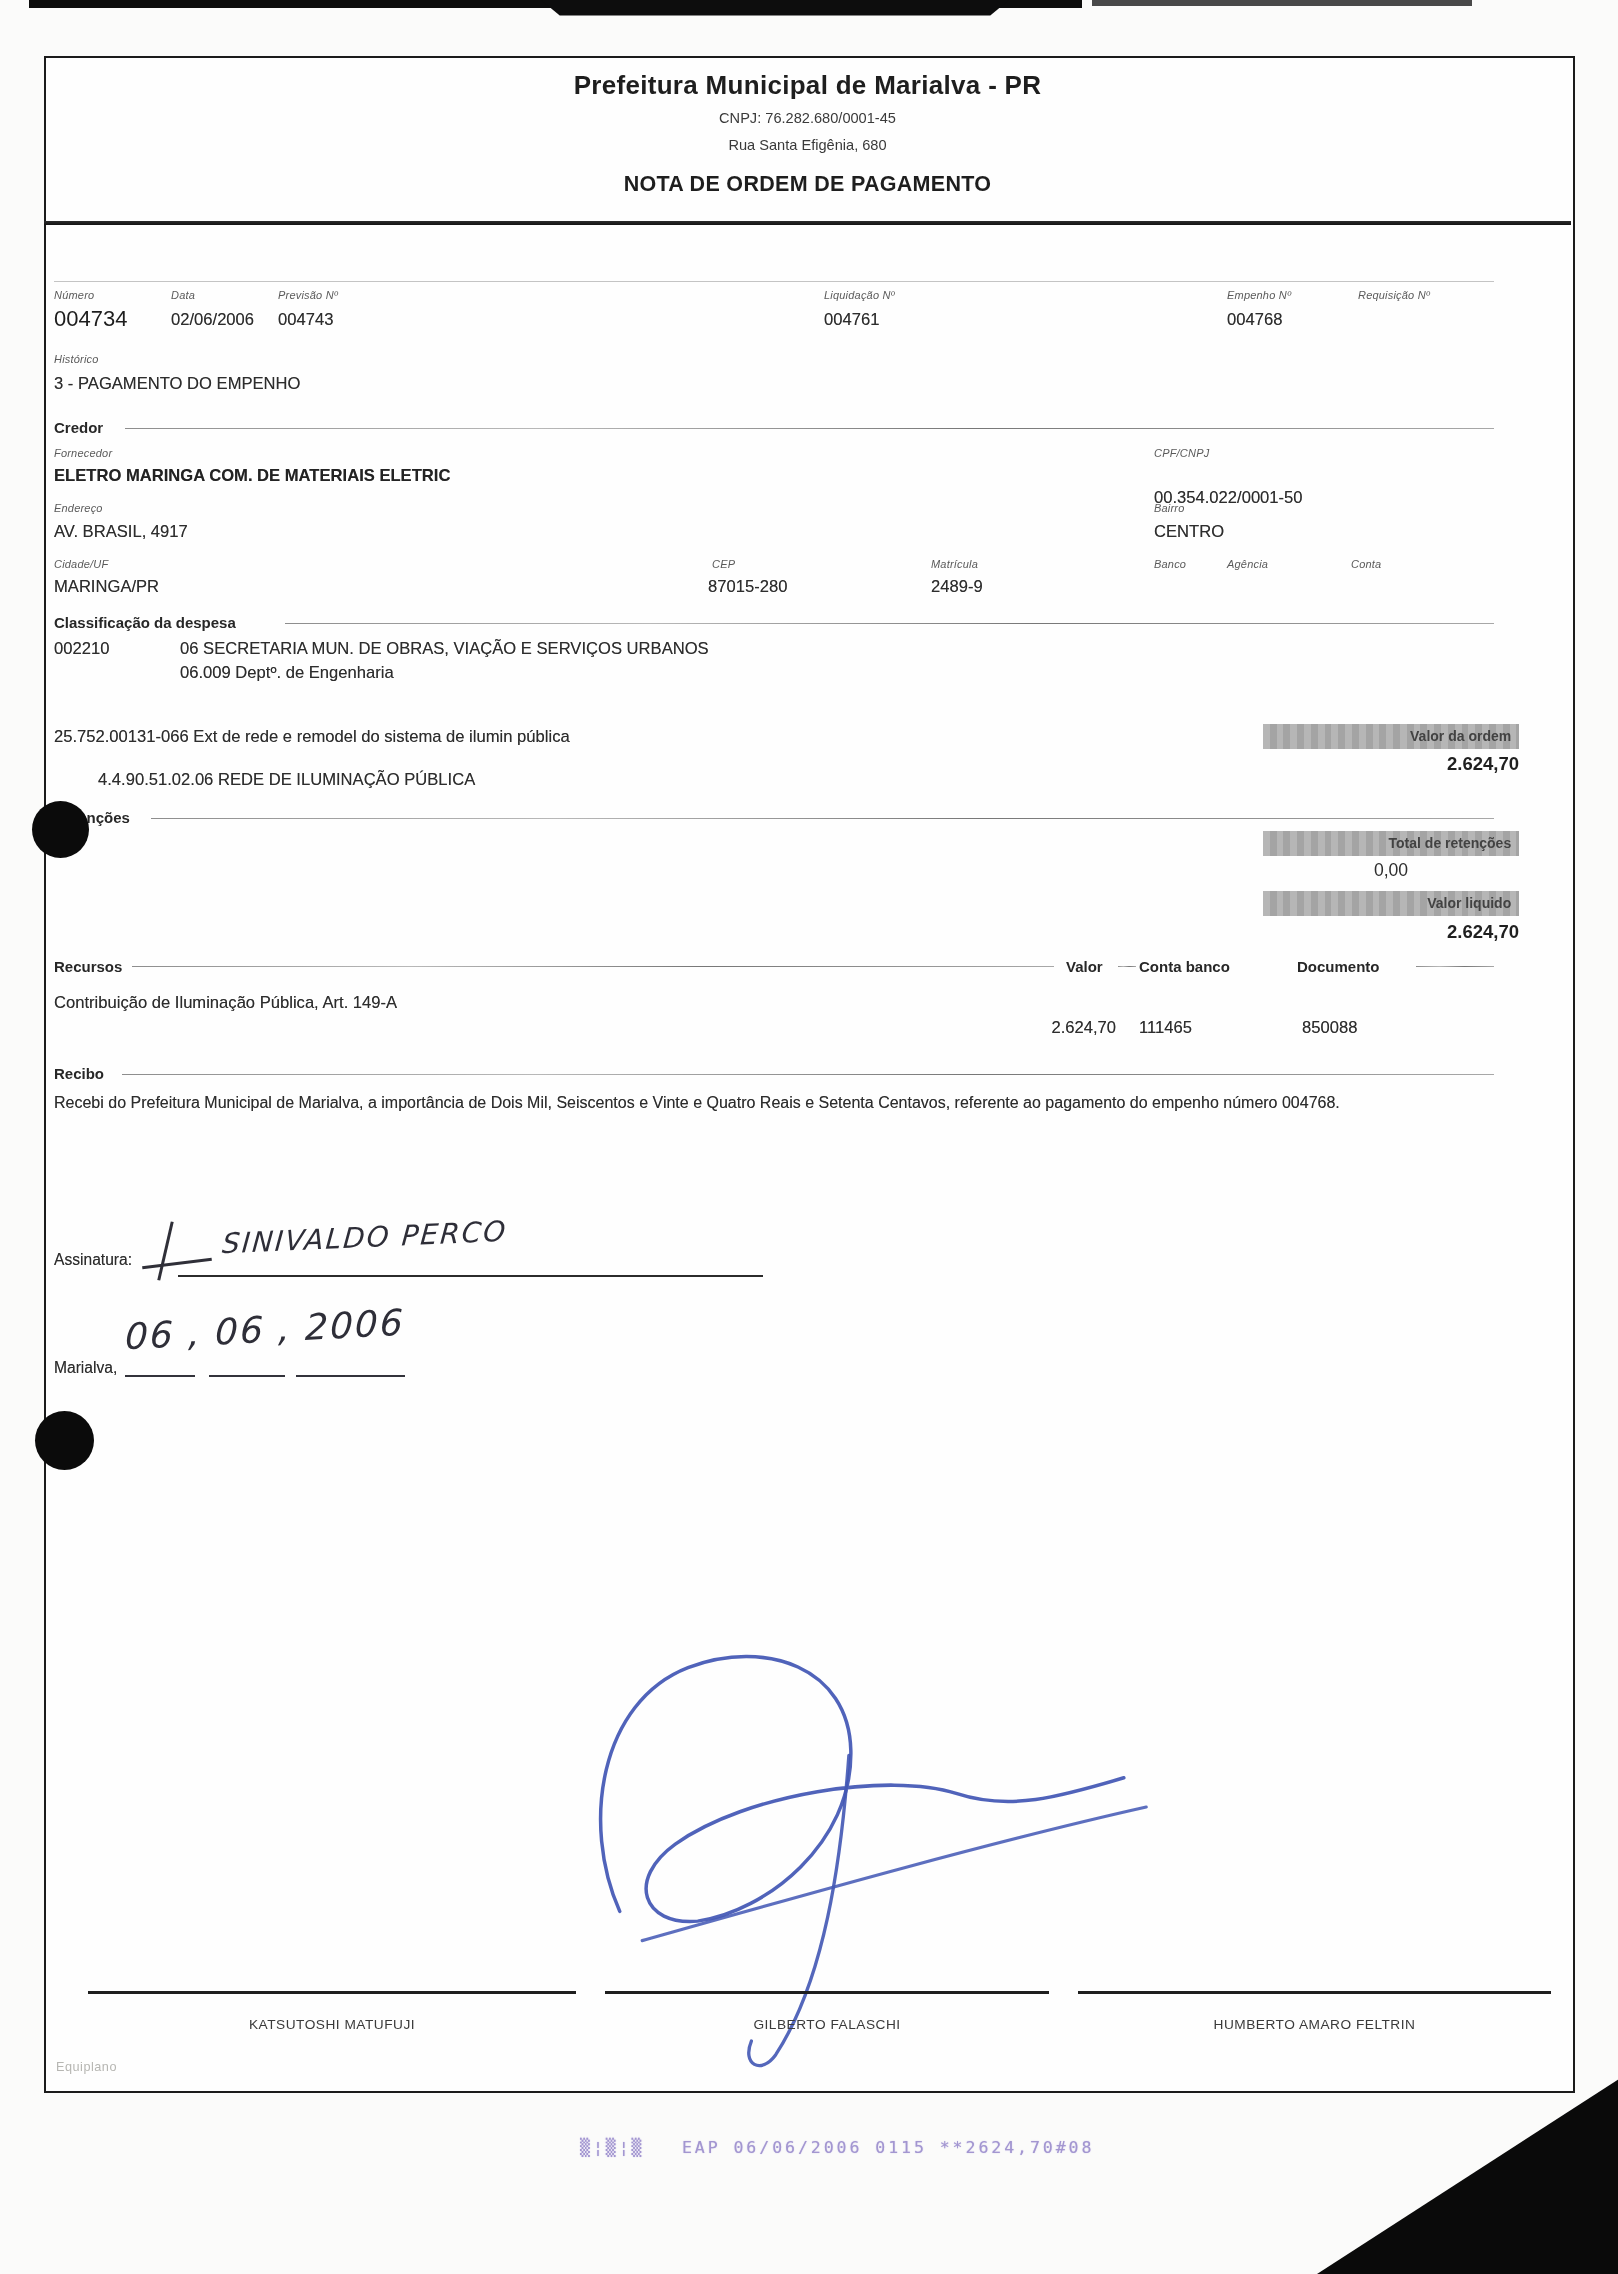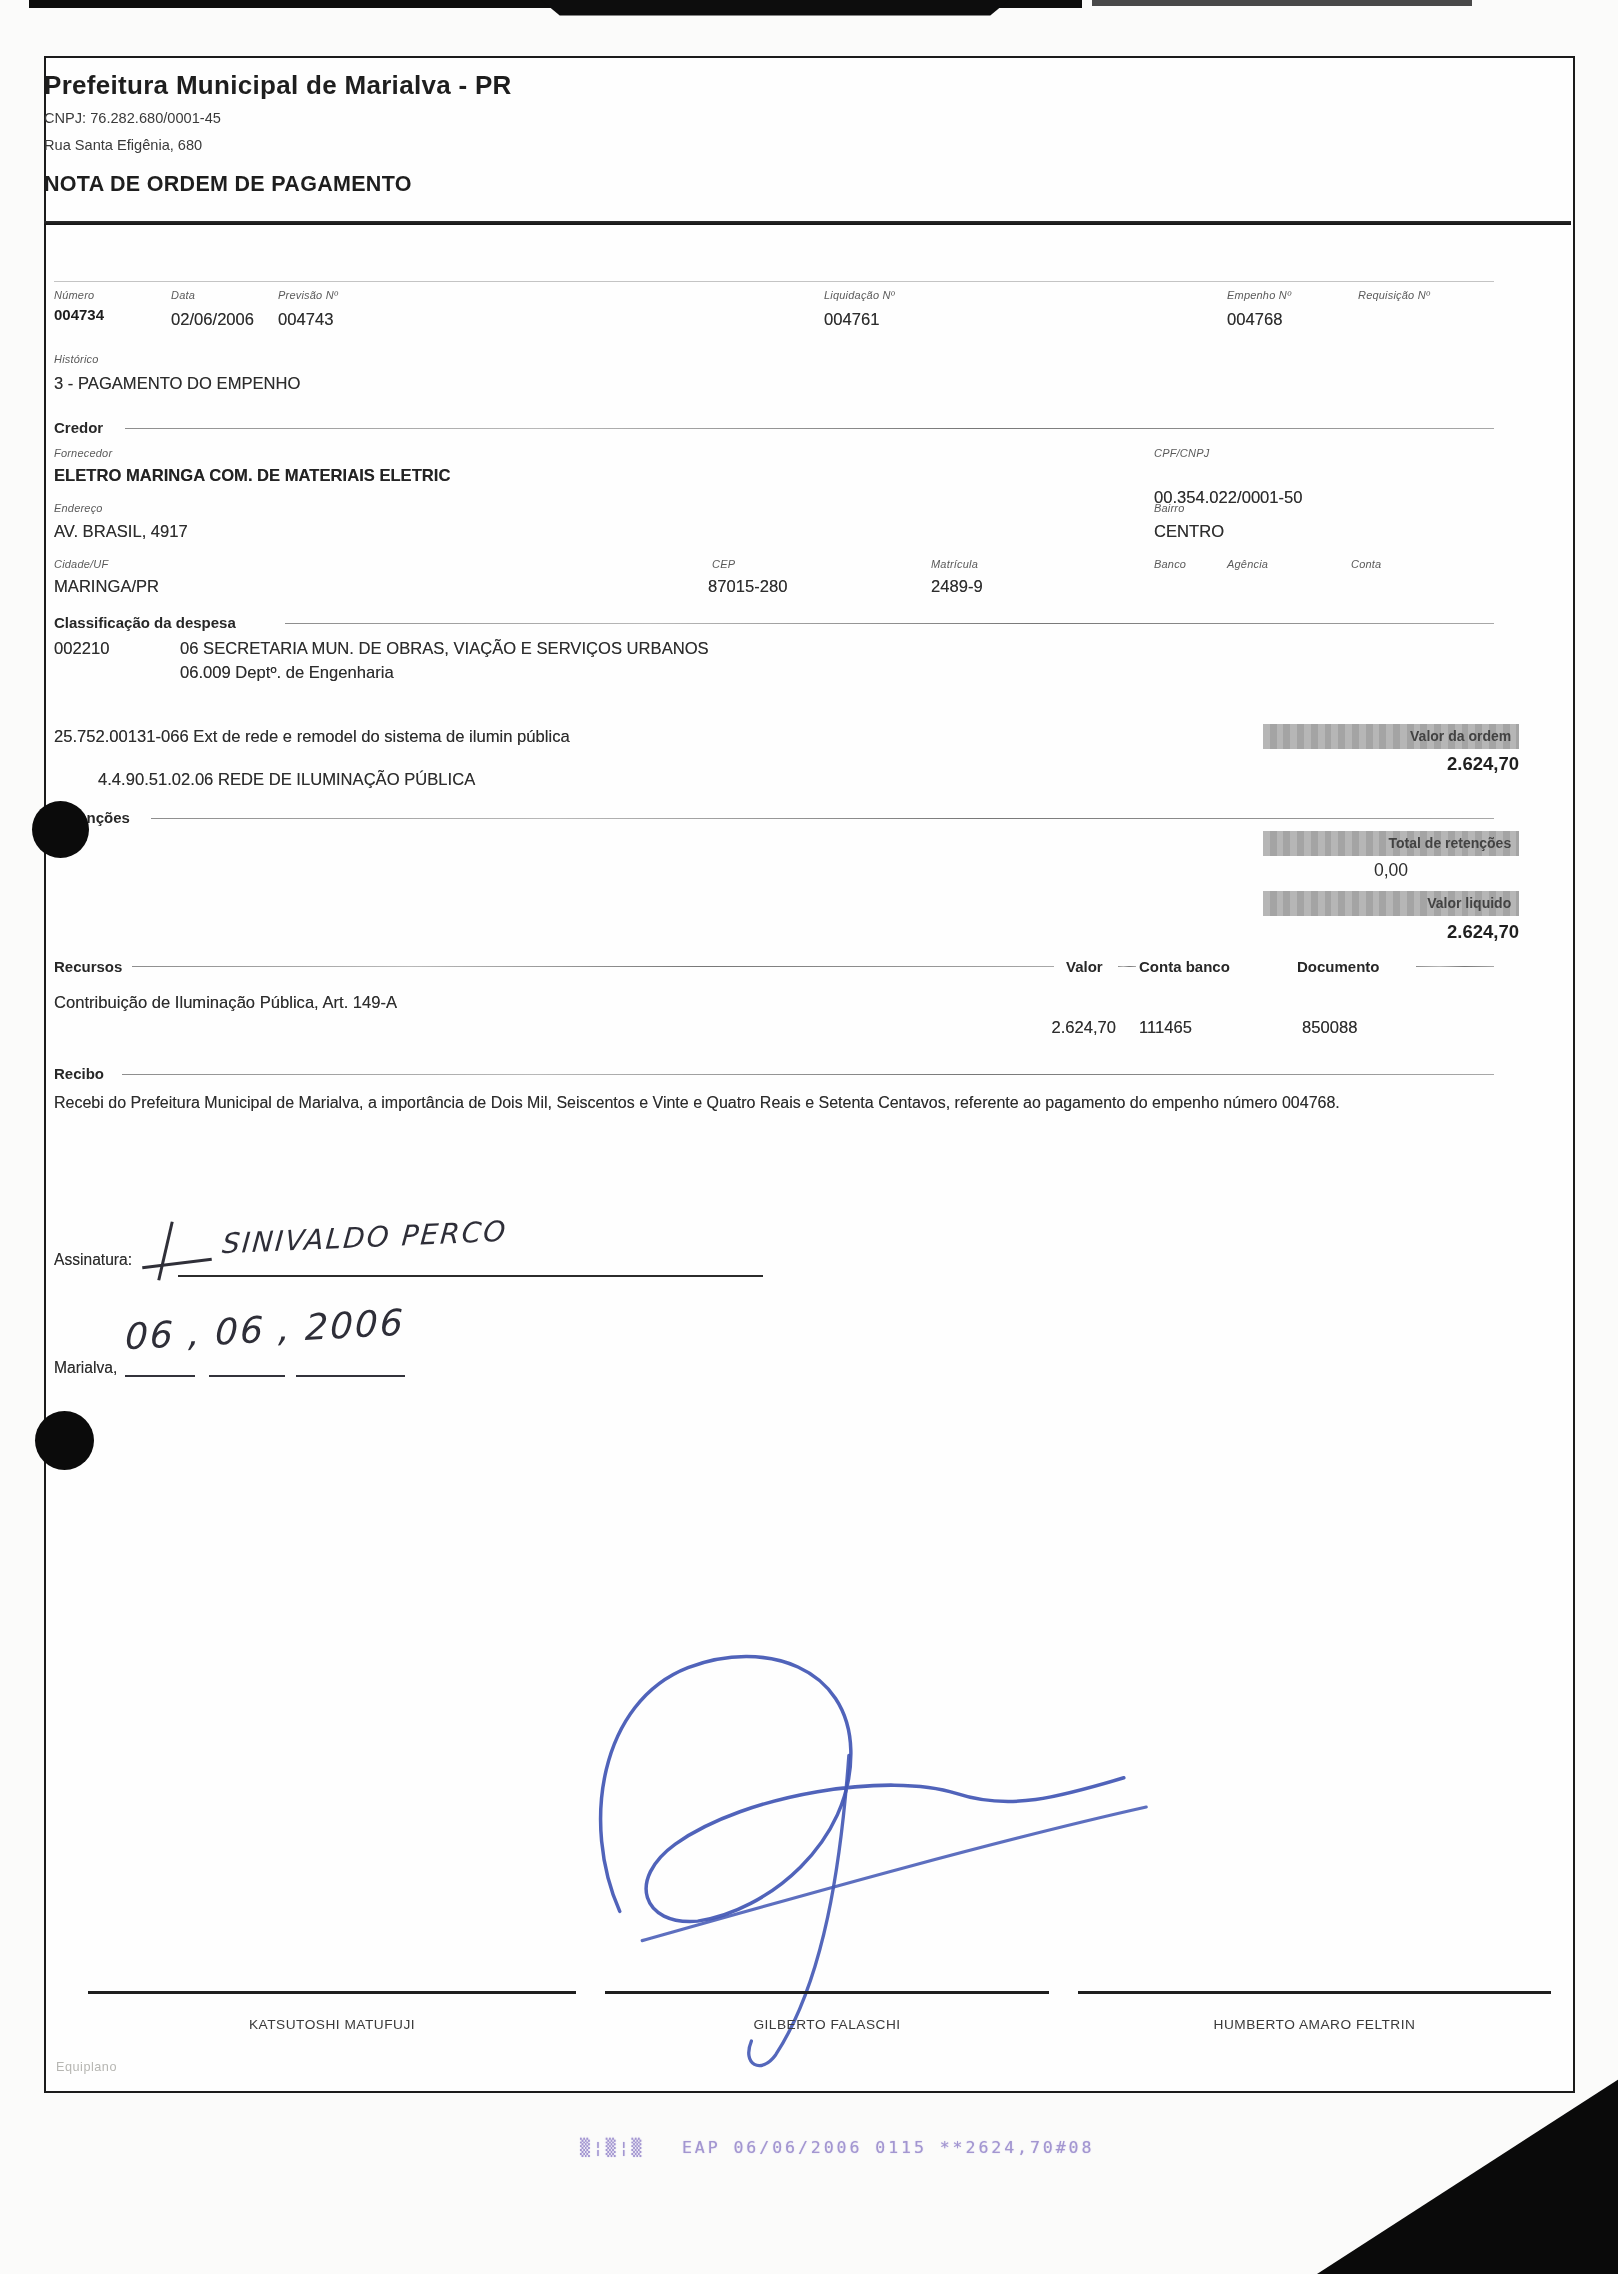--- a/index.html
+++ b/index.html
@@ -1,27 +1,27 @@
 <!DOCTYPE html>
 <html><head>
 <meta charset="utf-8">
 <style>
   html,body{margin:0;padding:0}
   body{width:1619px;height:2274px;position:relative;background:#fbfbfa;overflow:hidden;
        font-family:"Liberation Sans",sans-serif}
   .abs{position:absolute}
   .doc-box{left:44px;top:56px;width:1527px;height:2033px;border:2px solid #1b1b1b;background:#fefefe}
-  .ctr{left:44px;width:1527px;}
+  .ctr{left:44px;width:1527px;text-align:center}
   .h-org{font-size:26px;font-weight:bold;color:#1e1e1e;letter-spacing:0.3px}
   .h-sub{font-size:14.6px;color:#3a3a3a}
   .h-doc{font-size:21.5px;font-weight:bold;color:#1e1e1e;letter-spacing:0.3px}
   .lbl{font-style:italic;font-size:11px;color:#5a5a5a;letter-spacing:0.2px;white-space:nowrap}
   .val{font-size:16.6px;color:#2d2d2d;text-shadow:0 0 0.5px rgba(45,45,45,.55);white-space:nowrap}
   .valb{font-size:16.6px;font-weight:bold;color:#232323;text-shadow:0 0 0.5px rgba(35,35,35,.5);white-space:nowrap}
-  .big{font-size:15px;font-weight:bold;color:#1d1d1d}
+  .big{font-size:22px;font-weight:normal;color:#1d1d1d}
   .sec{font-size:15px;font-weight:bold;color:#272727;white-space:nowrap}
   .hline{height:1px;background:linear-gradient(90deg,#8d8d8d,#b8b8b8 30%,#777 62%,#a8a8a8)}
   .thinline{height:1px;background:#c4c4c4}
   .rule{height:3.9px;background:linear-gradient(#2c2c2c,#141414)}
   .vbar{width:256px;height:25px;box-sizing:border-box;padding:3.9px 7.8px 0;text-align:right;
         font-size:14px;font-weight:bold;color:#424242;
         background:repeating-linear-gradient(90deg,#b6b6b6 0 6.8px,#a4a4a4 6.8px 13.7px)}
   .amt{width:256px;text-align:right;font-size:18.5px;font-weight:bold;color:#1f1f1f}
   .amtr{width:256px;text-align:center;font-size:17.6px;color:#2d2d2d}
   .wrap{white-space:normal;line-height:1.65;font-size:16px;color:#2d2d2d;text-shadow:0 0 0.5px rgba(45,45,45,.5)}

